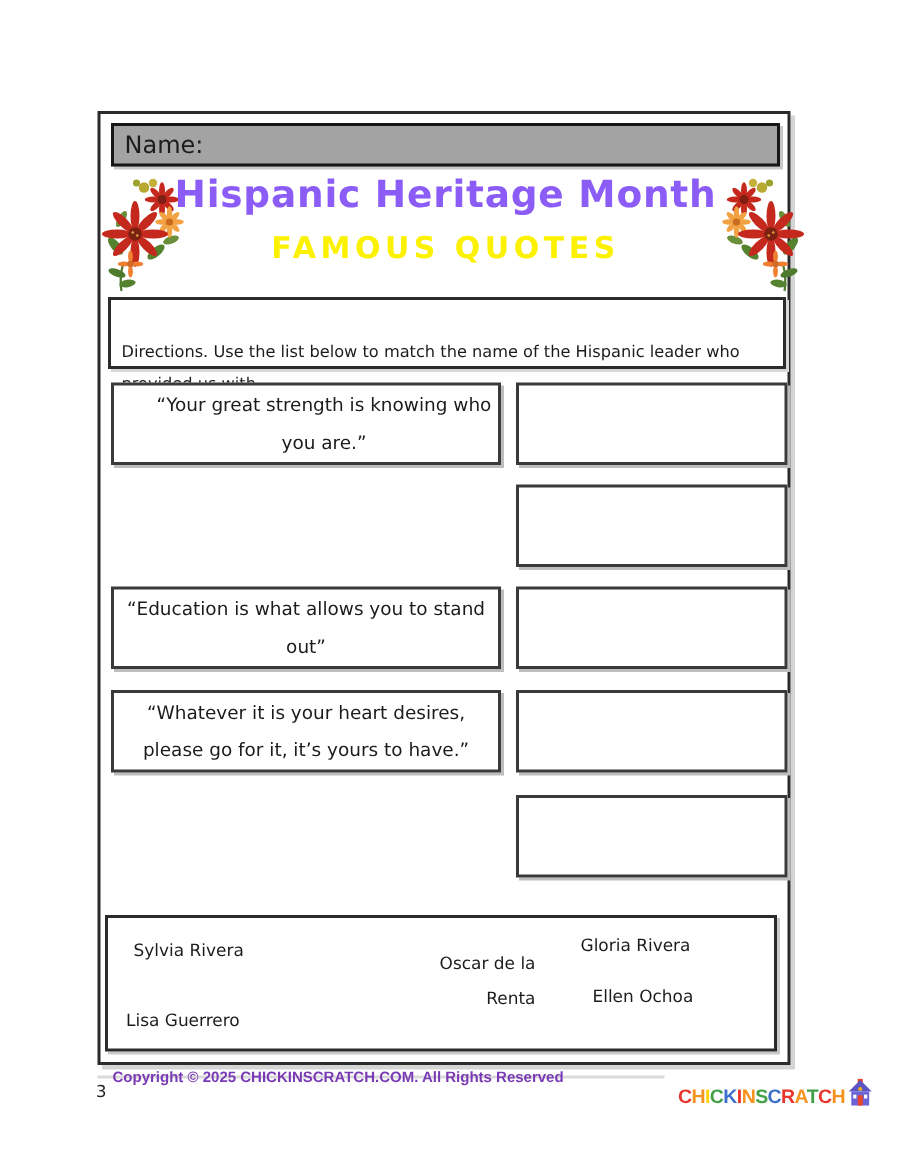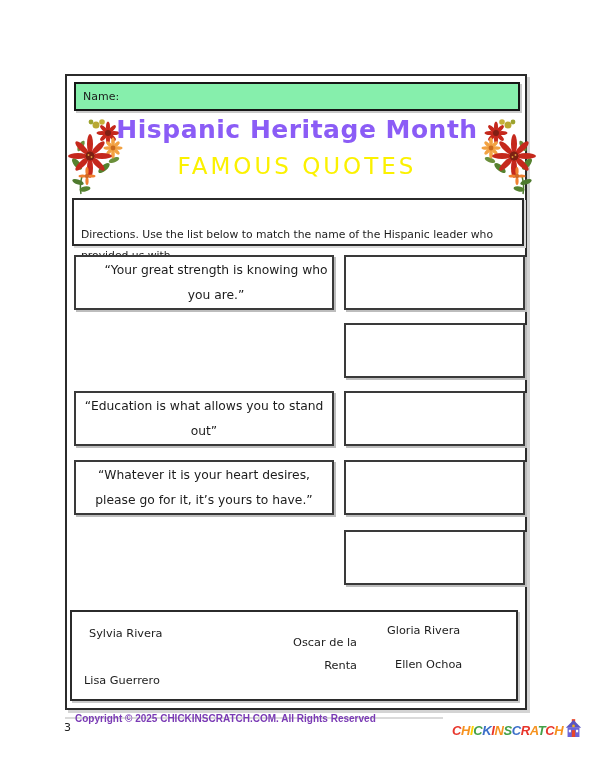--- a/index.html
+++ b/index.html
@@ -6,27 +6,27 @@
   .page{position:relative;width:600px;height:775px;background:#ffffff;overflow:hidden;
         font-family:"DejaVu Sans",sans-serif;color:#1c1c1c;}
 
   
   .sheet-frame{position:absolute;left:65px;top:74px;width:462px;height:636px;
                box-sizing:border-box;border:2px solid #2b2b2b;box-shadow:3px 3px 0 #d4d4d4;background:#fff;}
 
   
   .name-box{position:absolute;left:74px;top:82px;width:446px;height:29px;box-sizing:border-box;
             border:2px solid #161616;box-shadow:2px 2px 0 #c9c9c9;display:flex;align-items:center;
-            padding-left:7px;font-size:11px;background:#86efac;}
+            padding-left:7px;font-size:16px;background:#a3a3a3;}
 
   
   .title{position:absolute;left:100px;top:115px;width:394px;text-align:center;
          font-size:25px;font-weight:600;color:#8b5cf6;letter-spacing:0.5px;}
   .subtitle{position:absolute;left:100px;top:153px;width:394px;text-align:center;
-            font-size:23px;font-weight:400;color:#fbf100;letter-spacing:3px;}
+            font-size:20px;font-weight:700;color:#fbf100;letter-spacing:3px;}
   .flower{position:absolute;width:62px;height:80px;}
   .flower-left{left:68px;top:116px;}
   .flower-right{left:474px;top:116px;transform:scaleX(-1);}
 
   
   .directions-box{position:absolute;left:72px;top:198px;width:452px;height:48px;box-sizing:border-box;
                   border:2px solid #2b2b2b;background:#fff;padding:3px 7px;
                   font-size:10.8px;line-height:21px;white-space:pre-line;box-shadow:2px 2px 0 #d8d8d8;}
 
   
@@ -49,21 +49,21 @@
   .wb-4{left:323px;top:41px;}
   .wb-5{left:12px;top:57px;}
 
   
   .footer-line{position:absolute;left:65px;top:717px;width:378px;height:2px;background:#dadada;}
   .page-number{position:absolute;left:64px;top:721px;font-size:11px;color:#222;}
   .copyright{position:absolute;left:75px;top:713px;width:440px;text-align:left;
              font-family:"Liberation Sans",sans-serif;font-size:10px;font-weight:bold;color:#7a3ab5;}
   .logo{position:absolute;left:452px;top:719px;display:flex;align-items:center;gap:2px;}
   .logo-letters{font-family:"Liberation Sans",sans-serif;font-size:13px;font-weight:800;
-                letter-spacing:-0.4px;line-height:20px;font-style:italic;}
+                letter-spacing:-0.4px;line-height:20px;}
 </style>
 </head>
 <body>
 
 <div class="page">
 
   <div class="sheet-frame"></div>
 
   <div class="name-box">
     <span>Name:</span>

